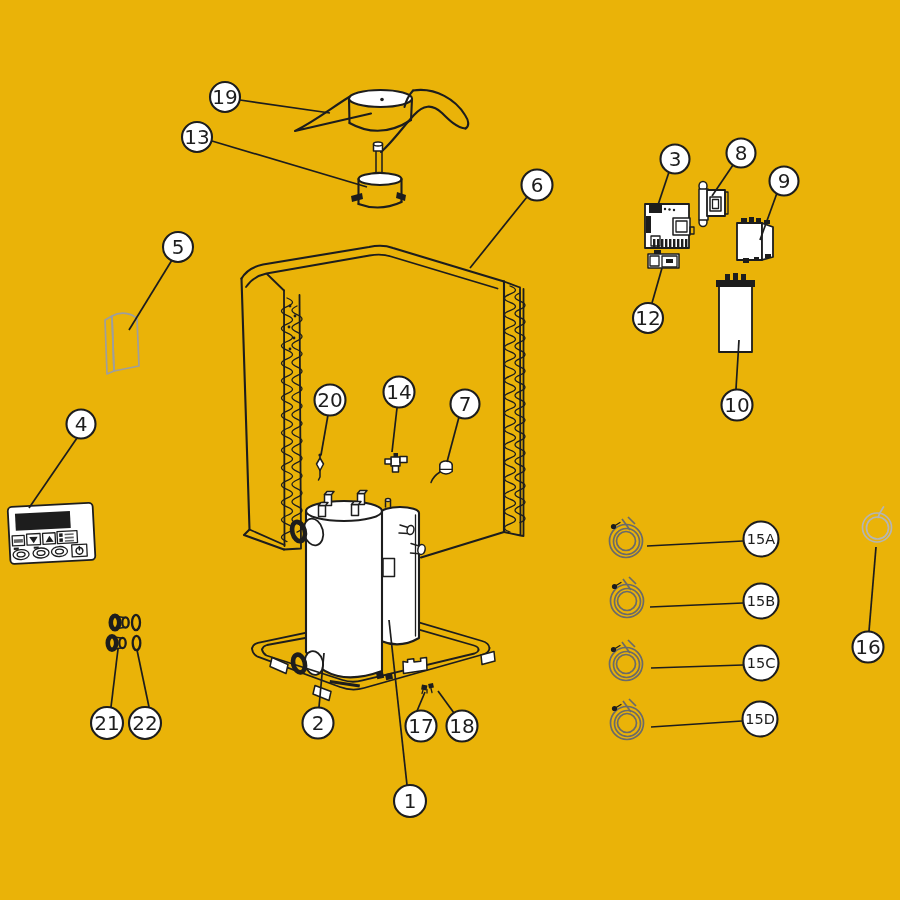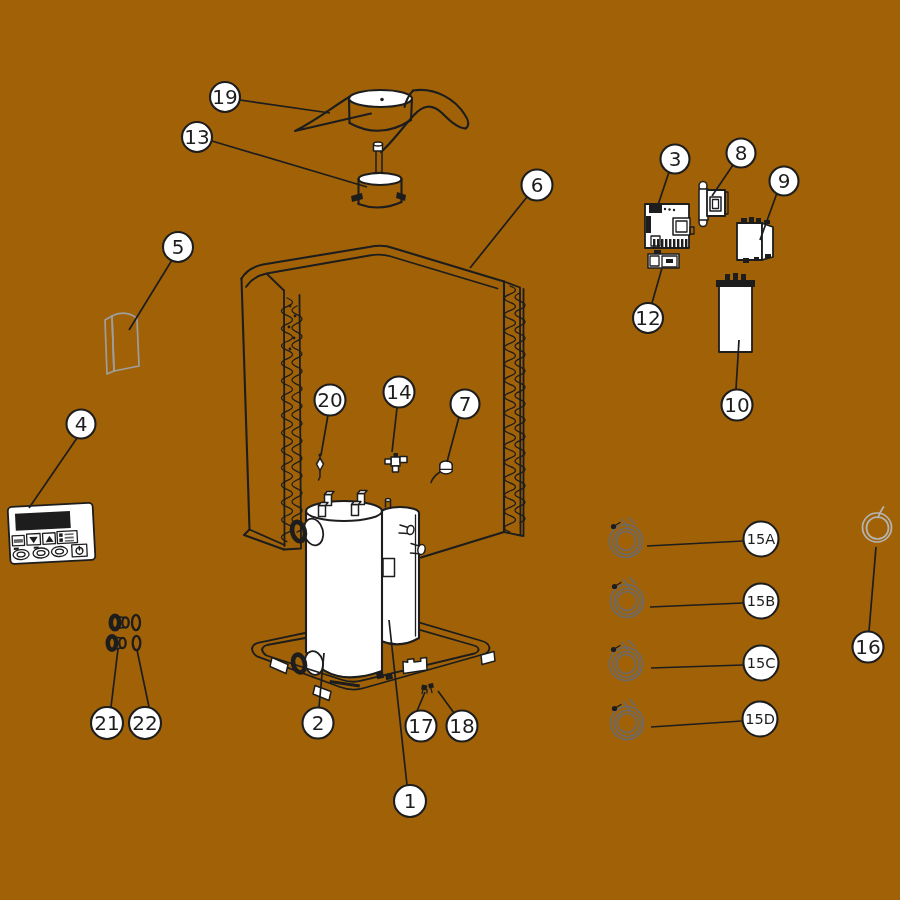--- a/index.html
+++ b/index.html
@@ -1,16 +1,16 @@
 <!DOCTYPE html>
 <html><head>
 <meta charset="utf-8">
 <style>
   html,body{margin:0;padding:0;background:#fff;}
-  .stage{position:relative;width:900px;height:900px;background:#a16207;overflow:hidden;
+  .stage{position:relative;width:900px;height:900px;background:#eab308;overflow:hidden;
          font-family:"DejaVu Sans",sans-serif;}
   svg{display:block}
   .ink{stroke:#1d1d1d;fill:none;stroke-width:1.8;stroke-linecap:round;stroke-linejoin:round}
   .w2{stroke-width:2.1}
   .w15{stroke-width:1.5}
   .w13{stroke-width:1.3}
   .wf{fill:#ffffff}
   .df{fill:#1d1d1d;stroke:none}
   .gf{fill:#666;stroke:none}
   .gray{stroke:#9e9e9e;fill:none;stroke-width:1.7;stroke-linecap:round;stroke-linejoin:round}

